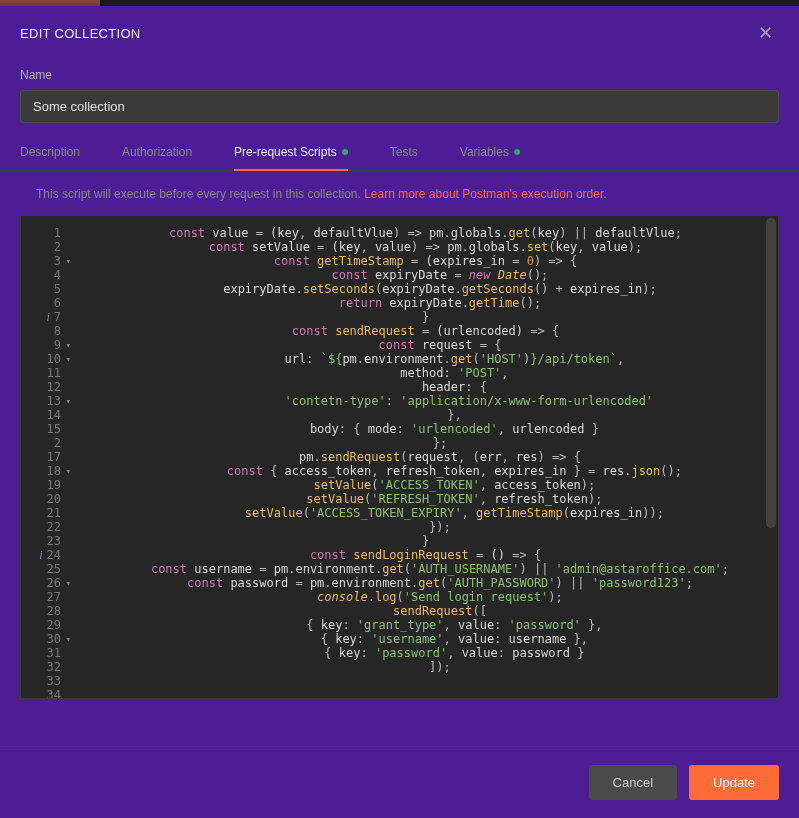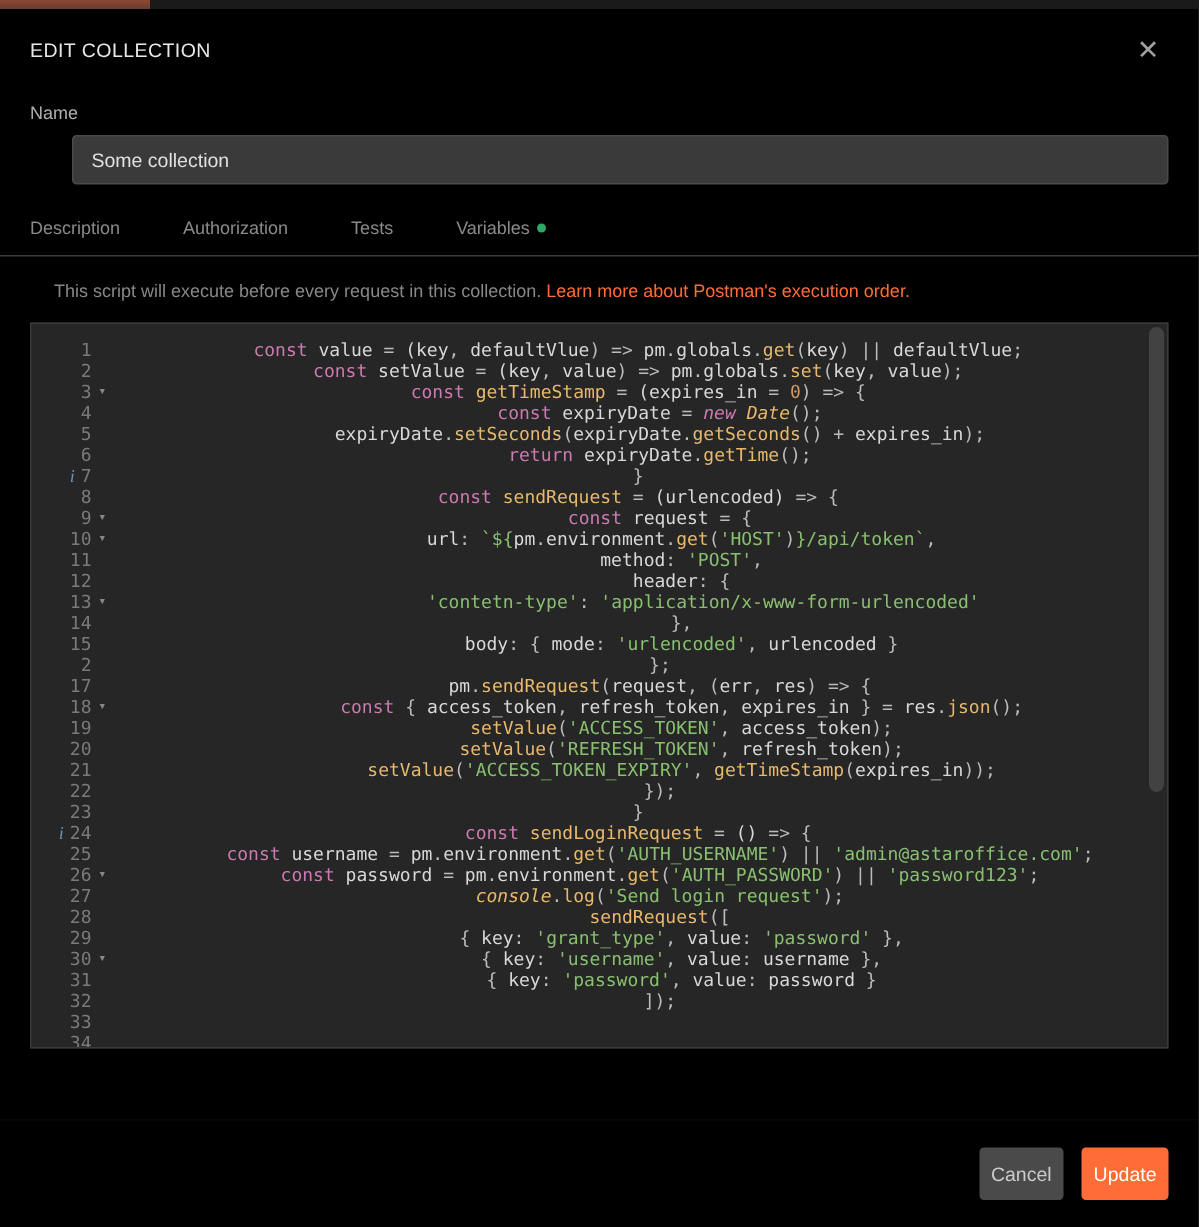--- a/index.html
+++ b/index.html
@@ -7,21 +7,21 @@
     background: #1e1e1e;
     font-family: -apple-system, BlinkMacSystemFont, "Segoe UI", Arial, sans-serif;
     color: #cccccc;
     width: 799px;
     height: 818px;
     overflow: hidden;
   }
   .top-stripe { height: 6px; background: #1a1a1a; display:flex;}
   .top-stripe .accent { width:100px; height:100%; background:#423333 linear-gradient(to bottom,rgba(255,100,50,0.4),rgba(255,100,50,0.2)); }
   .modal {
-    background: #000000;
+    background: #4c1d95;
     width: 100%;
     height: 812px;
     display: flex;
     flex-direction: column;
   }
   .modal-header {
     display: flex;
     align-items: center;
     justify-content: space-between;
     padding: 14px 20px 10px 20px;
@@ -36,21 +36,21 @@
     color: #a0a0a0;
     font-size: 18px;
     cursor: pointer;
     padding: 2px 6px;
   }
   .field-label {
     color: #b0b0b0;
     font-size: 12px;
     padding: 12px 28px 8px 20px;
   }
-  .name-input-wrap { padding: 0 20px; margin-left: 28px; }
+  .name-input-wrap { padding: 0 20px; }
   .name-input {
     width: 100%;
     background: #3a3a3a;
     border: 1px solid #4a4a4a;
     border-radius: 3px;
     padding: 8px 12px;
     color: #e0e0e0;
     font-size: 13px;
     outline: none;
   }
@@ -132,21 +132,21 @@
   }
   .footer {
     margin-top: auto;
     display: flex;
     justify-content: flex-end;
     padding: 18px 20px 18px 20px;
     gap: 12px;
     border-top: 1px solid rgba(255,255,255,0.03);
   }
   .btn {
-    padding: 10px 8px;
+    padding: 10px 24px;
     font-size: 13px;
     border-radius: 3px;
     border: none;
     cursor: pointer;
   }
   .btn-cancel { background: #4a4a4a; color: #cccccc; }
   .btn-update { background: #ff6c37; color: #ffffff; }
 </style>
 </head>
 <body>
@@ -167,20 +167,24 @@
     <input class="name-input" value="Some collection" style="">
   </div>
 
   <div class="tabs" id="tabs">
       <div class="tab">
         <span>Description</span>
       </div>
       <div class="tab">
         <span>Authorization</span>
       </div>
+      <div class="tab active">
+        <span>Pre-request Scripts</span>
+        <span class="dot"></span>
+      </div>
       <div class="tab">
         <span>Tests</span>
       </div>
       <div class="tab">
         <span>Variables</span>
         <span class="dot"></span>
       </div>
     </div>
 
   <div class="helper-row">

